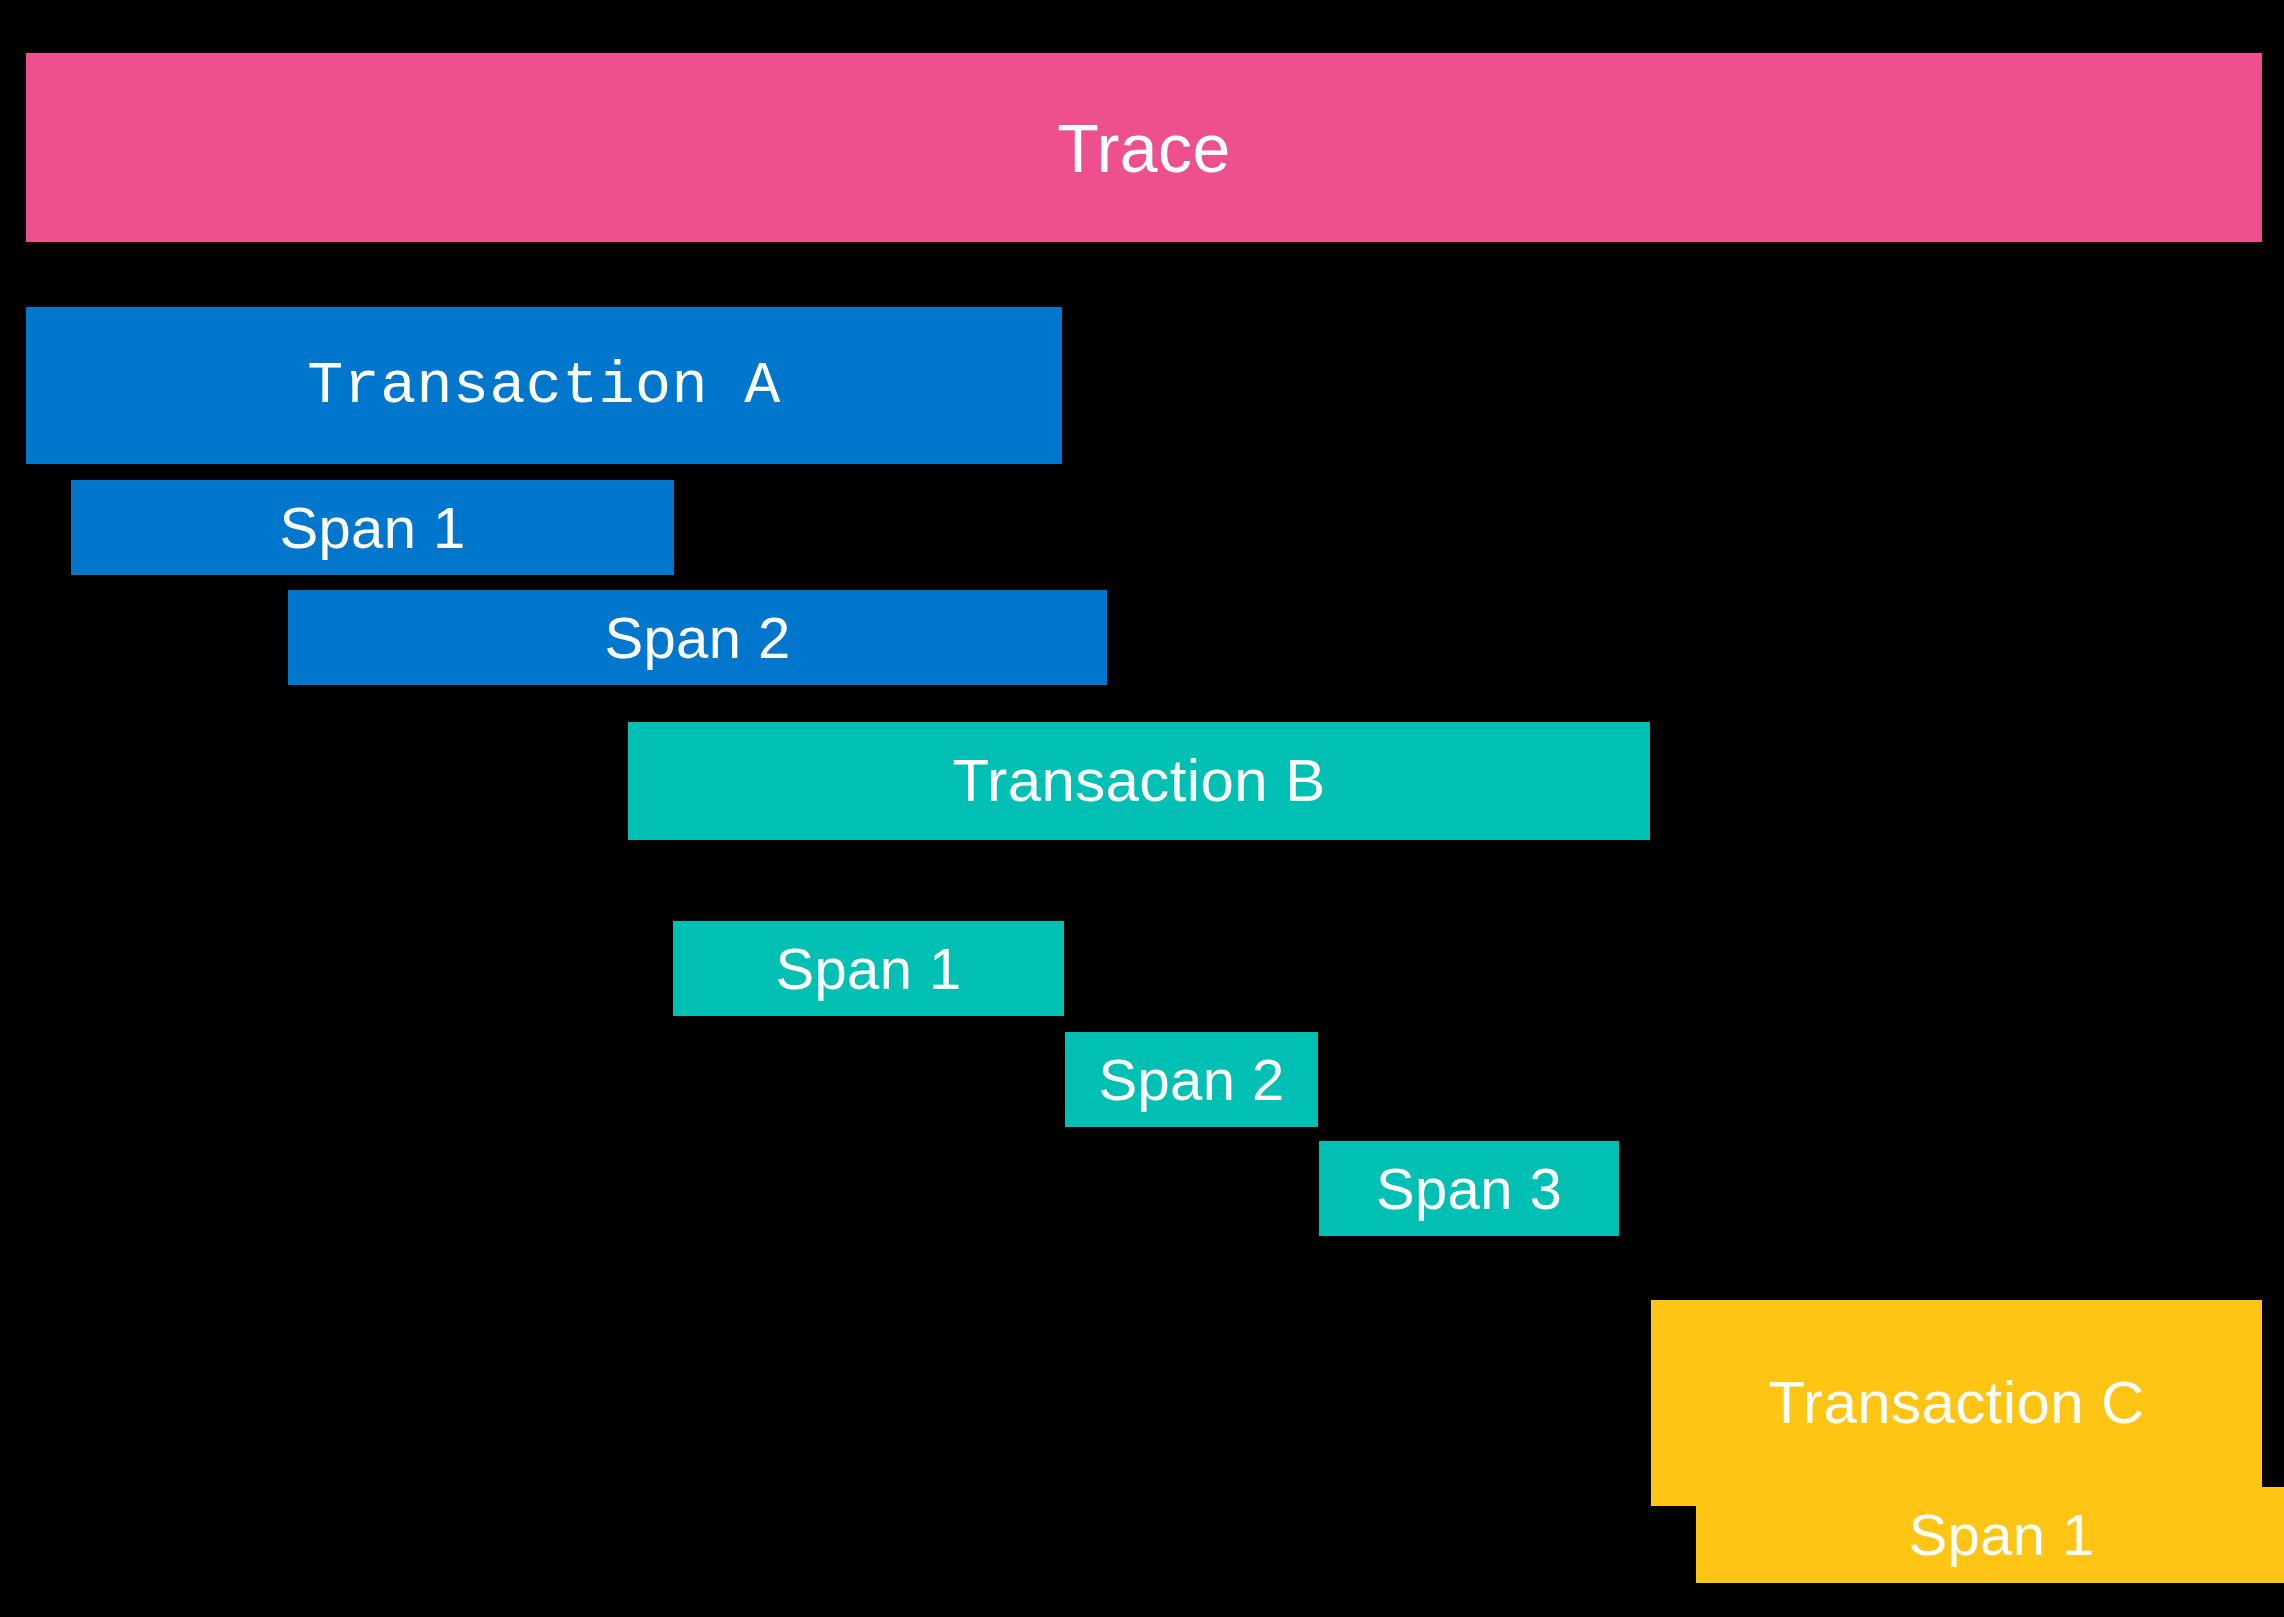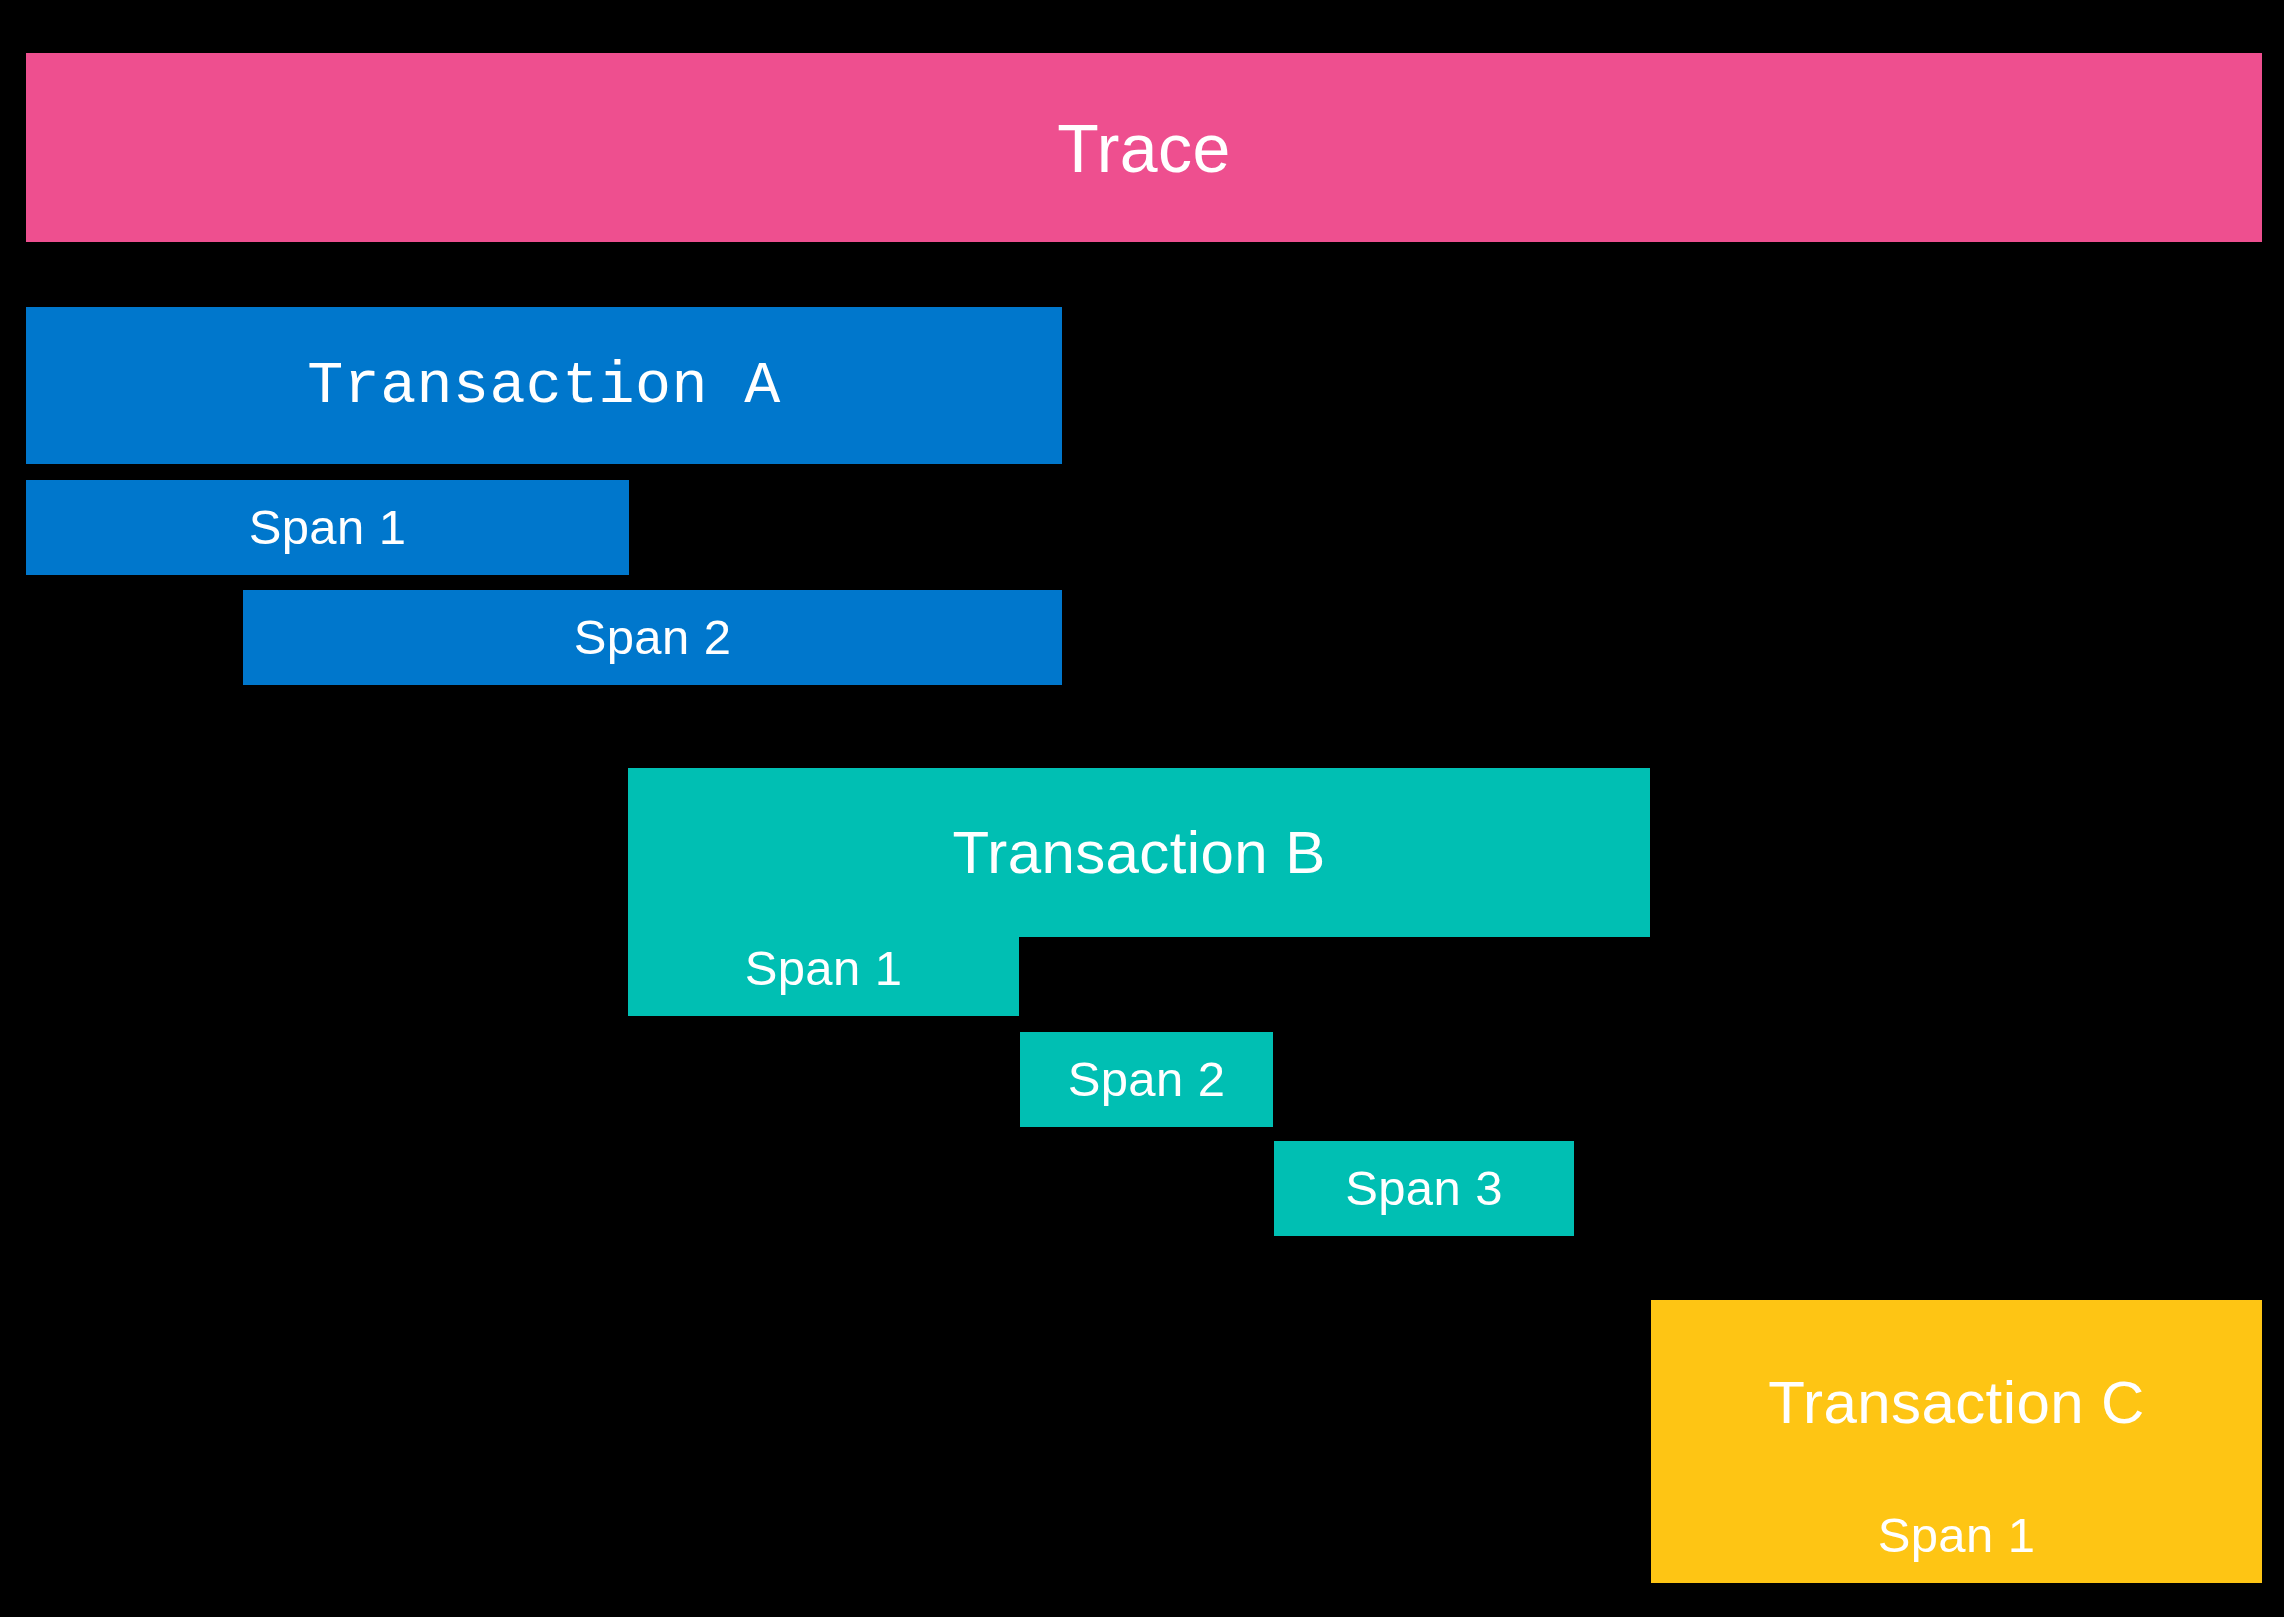--- a/index.html
+++ b/index.html
@@ -31,21 +31,21 @@
   .bar-label {
     color: #ffffff;
     font-weight: 400;
     letter-spacing: 0.4px;
   }
   
   .lvl-trace { font-size: 68px; }
   
   .lvl-transaction { font-size: 60px; }
   
-  .lvl-span { font-size: 49px; }
+  .lvl-span { font-size: 58px; margin-left: 45px; }
 </style>
 </head>
 <body>
 
 <div id="stage" style="background: rgb(0, 0, 0);">
 
   <div class="bar lvl-trace" id="bar-trace" style="left: 26px; top: 53px; width: 2236px; height: 189px; background: rgb(238, 79, 143);">
     <span class="bar-label">Trace</span>
   </div>
 
@@ -54,21 +54,21 @@
   </div>
 
   <div class="bar lvl-span" id="bar-transaction-a-span-1" style="left: 26px; top: 480px; width: 603px; height: 95px; background: rgb(0, 119, 204);">
     <span class="bar-label">Span 1</span>
   </div>
 
   <div class="bar lvl-span" id="bar-transaction-a-span-2" style="left: 243px; top: 590px; width: 819px; height: 95px; background: rgb(0, 119, 204);">
     <span class="bar-label">Span 2</span>
   </div>
 
-  <div class="bar lvl-transaction" id="bar-transaction-b" style="left: 628px; top: 768px; width: 1022px; height: 169px; background: rgb(0, 191, 179);">
+  <div class="bar lvl-transaction" id="bar-transaction-b" style="left: 628px; top: 722px; width: 1022px; height: 118px; background: rgb(0, 191, 179);">
     <span class="bar-label">Transaction B</span>
   </div>
 
   <div class="bar lvl-span" id="bar-transaction-b-span-1" style="left: 628px; top: 921px; width: 391px; height: 95px; background: rgb(0, 191, 179);">
     <span class="bar-label">Span 1</span>
   </div>
 
   <div class="bar lvl-span" id="bar-transaction-b-span-2" style="left: 1020px; top: 1032px; width: 253px; height: 95px; background: rgb(0, 191, 179);">
     <span class="bar-label">Span 2</span>
   </div>

